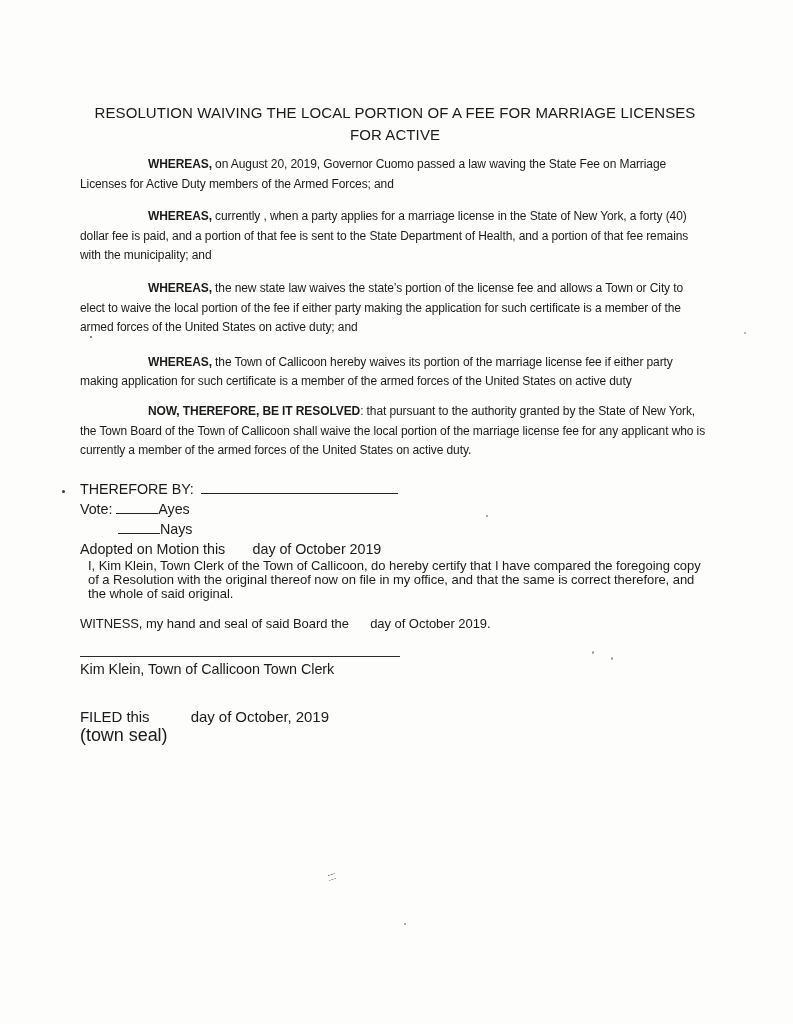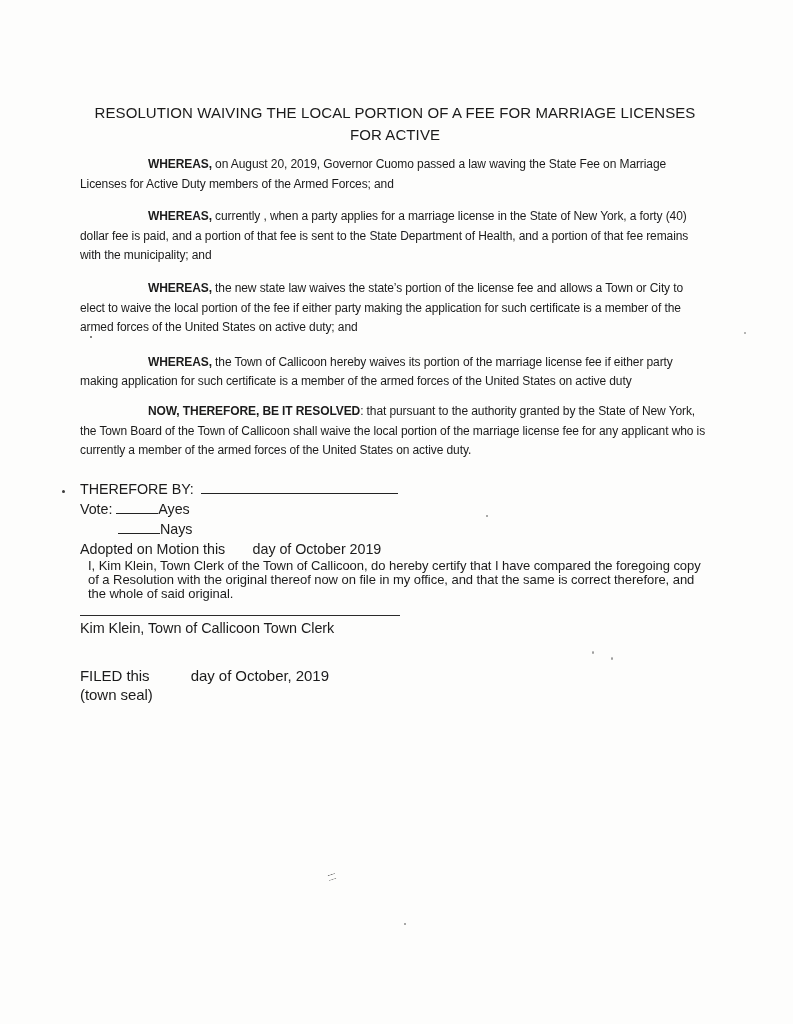--- a/index.html
+++ b/index.html
@@ -58,21 +58,21 @@
   .witness { margin:0 0 23px 0; font-size:13px; line-height:18px; letter-spacing:-0.05px; }
 
   .sig-line {
     width:320px; height:0;
     border-bottom:1.6px solid #2a2a2a;
     margin:0 0 3px 0;
   }
   .sig-name { margin:0 0 28px 0; font-size:14.4px; line-height:19px; letter-spacing:-0.05px; }
 
   .filed { margin:0; font-size:15px; line-height:19px; letter-spacing:-0.05px; }
-  .seal  { margin:0; font-size:15px; line-height:19px; letter-spacing:-0.05px; }
+  .seal  { margin:0; font-size:18px; line-height:19px; letter-spacing:-0.05px; }
 
   
   .speck { position:absolute; background:#555; border-radius:50%; }
   .sp-dot1 { left:62px;  top:490px; width:3px; height:3px; background:#3c3c3c; }
   .sp-dot2 { left:592px; top:651px; width:2px; height:3px; background:#9a9a9a; }
   .sp-dot3 { left:611px; top:657px; width:2px; height:3px; background:#9a9a9a; }
   .sp-dot4 { left:486px; top:515px; width:2px; height:2px; background:#8d8d8d; }
   .sp-dot5 { left:744px; top:332px; width:2px; height:2px; background:#9c9c9c; }
   .sp-dot6 { left:404px; top:923px; width:2px; height:2px; background:#8a8a8a; }
   .sp-dot7 { left:90px;  top:336px; width:2px; height:2px; background:#5a5a5a; }
@@ -109,20 +109,21 @@
     <p class="row mb10"><span>THEREFORE BY:</span><span class="blank blank-seconded"></span></p>
 
     <p class="row mb10"><span>Vote:</span><span class="blank blank-vote"></span><span>Ayes</span></p>
 
     <p class="row mb10 nays-row"><span class="blank blank-nays"></span><span>Nays</span></p>
 
     <p class="row mb9 prewrap">Adopted on Motion this       day of October 2019</p>
 
     <p class="certify">I, Kim Klein, Town Clerk of the Town of Callicoon, do hereby certify that I have compared the foregoing copy of a Resolution with the original thereof now on file in my office, and that the same is correct therefore, and the whole of said original.</p>
 
+    <p class="witness prewrap">WITNESS, my hand and seal of said Board the      day of October 2019.</p>
 
     <div class="sig-line"></div>
     <p class="sig-name">Kim Klein, Town of Callicoon Town Clerk</p>
 
     <p class="filed prewrap">FILED this          day of October, 2019</p>
     <p class="seal">(town seal)</p>
 
   </div>
 
   <div class="speck sp-dot1"></div>

